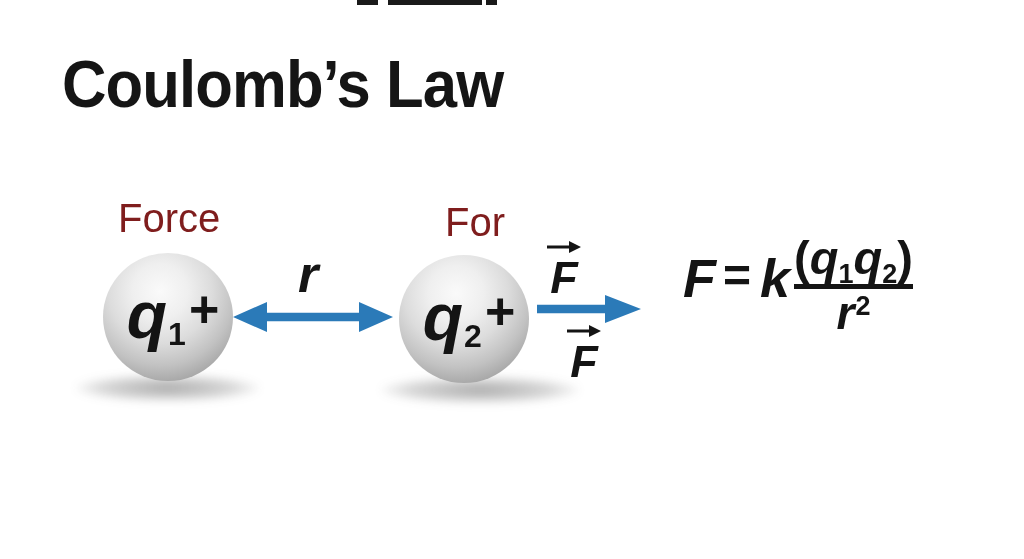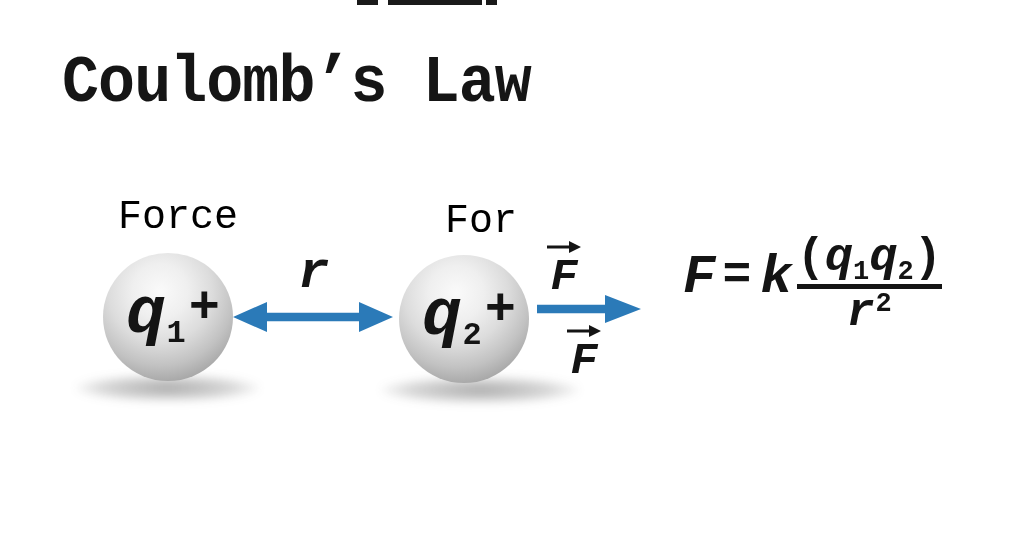--- a/index.html
+++ b/index.html
@@ -1,38 +1,38 @@
 <!DOCTYPE html>
 <html style="--arrow-color: #2b7ab8; --text-color: #151515; --bg-color: #ffffff;"><head>
 <meta charset="utf-8">
 <style>
   html,body{margin:0;padding:0;background:#ffffff;}
   #canvas{
     position:relative;
     width:1024px;height:559px;
     background:var(--bg-color,#ffffff);
     overflow:hidden;
-    font-family:Liberation Mono, monospace;
+    font-family:Liberation Sans, sans-serif;
     color:var(--text-color,#151515);
   }
   
   .topbar-seg{position:absolute;top:0;height:5px;background:#1a1a1a;}
   .seg-a{left:357px;width:21px;}
   .seg-b{left:388px;width:94px;}
   .seg-c{left:486px;width:11px;}
 
   .title{
     position:absolute;left:62px;top:50px;
     font-size:67px;font-weight:bold;line-height:1;
     letter-spacing:-1px;
     transform:scaleX(.92);transform-origin:left top;
     white-space:nowrap;
   }
 
-  .caption{position:absolute;font-size:40px;line-height:1;white-space:nowrap;color:#000000;}
+  .caption{position:absolute;font-size:40px;line-height:1;white-space:nowrap;color:#7f1d1d;}
   .caption-1{left:118px;top:198px;}
   .caption-2{left:421px;top:202px;margin-left:24px;}
 
   .sphere-shadow{
     position:absolute;height:28px;border-radius:50%;
     background:radial-gradient(ellipse at center, rgba(55,55,55,.42) 0%, rgba(55,55,55,.20) 50%, rgba(55,55,55,0) 74%);
     filter:blur(4px);
   }
   .shadow-1{left:75px;top:374px;width:185px;}
   .shadow-2{left:380px;top:376px;width:200px;}

